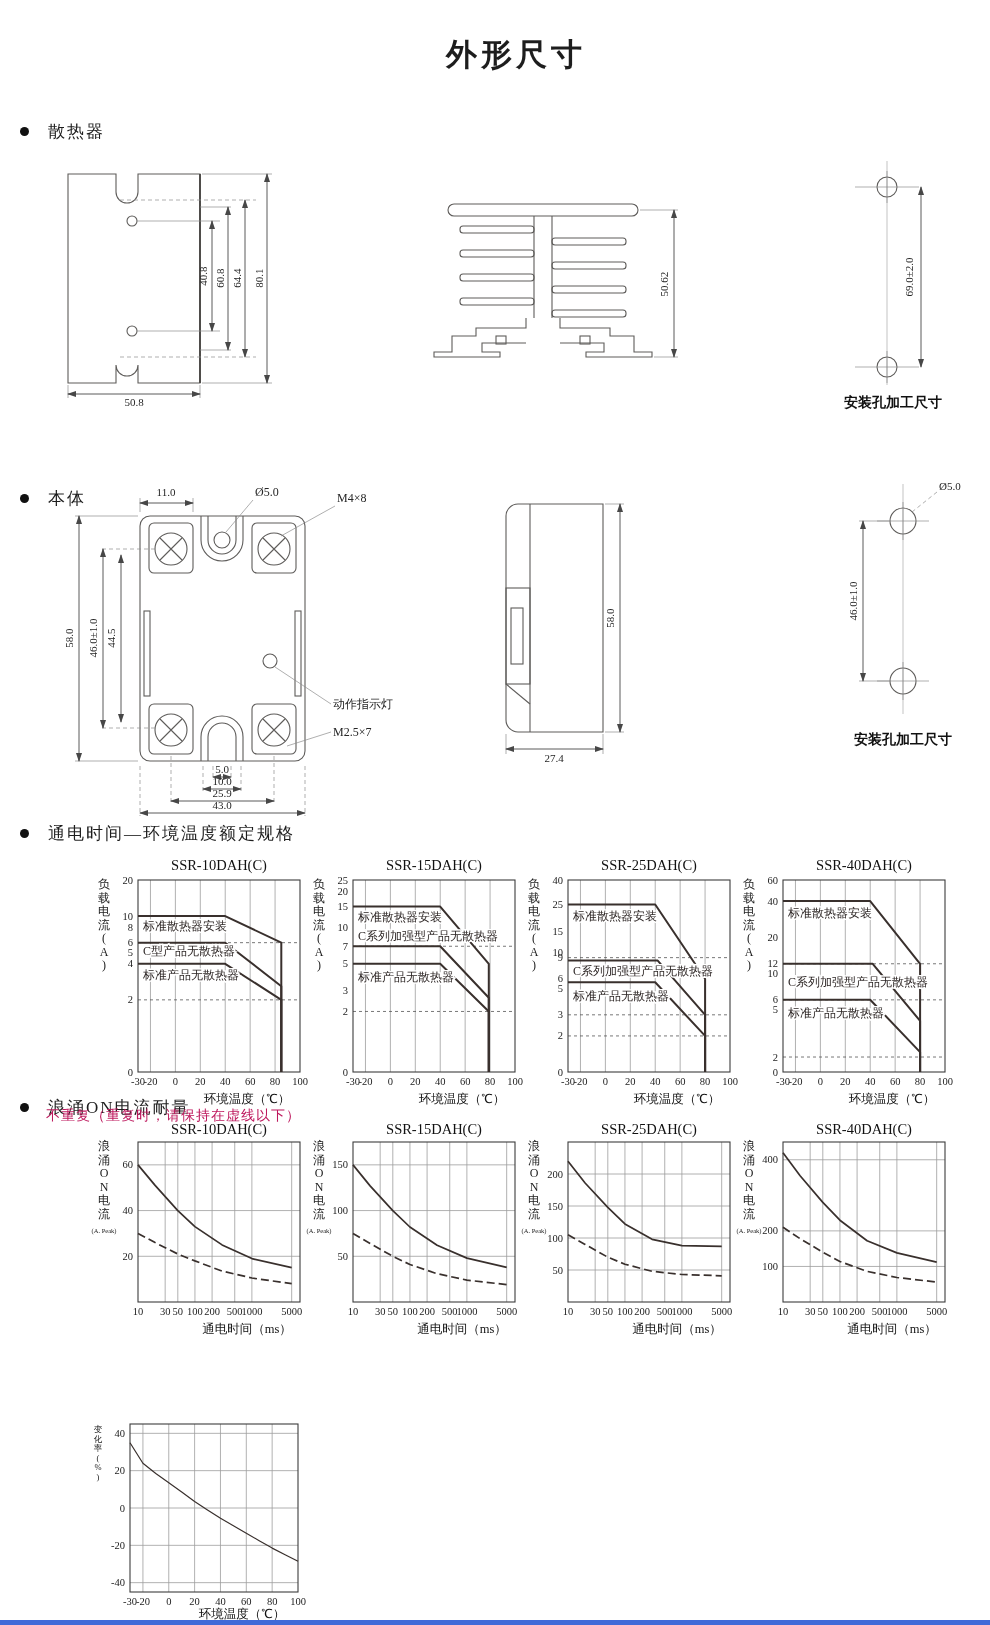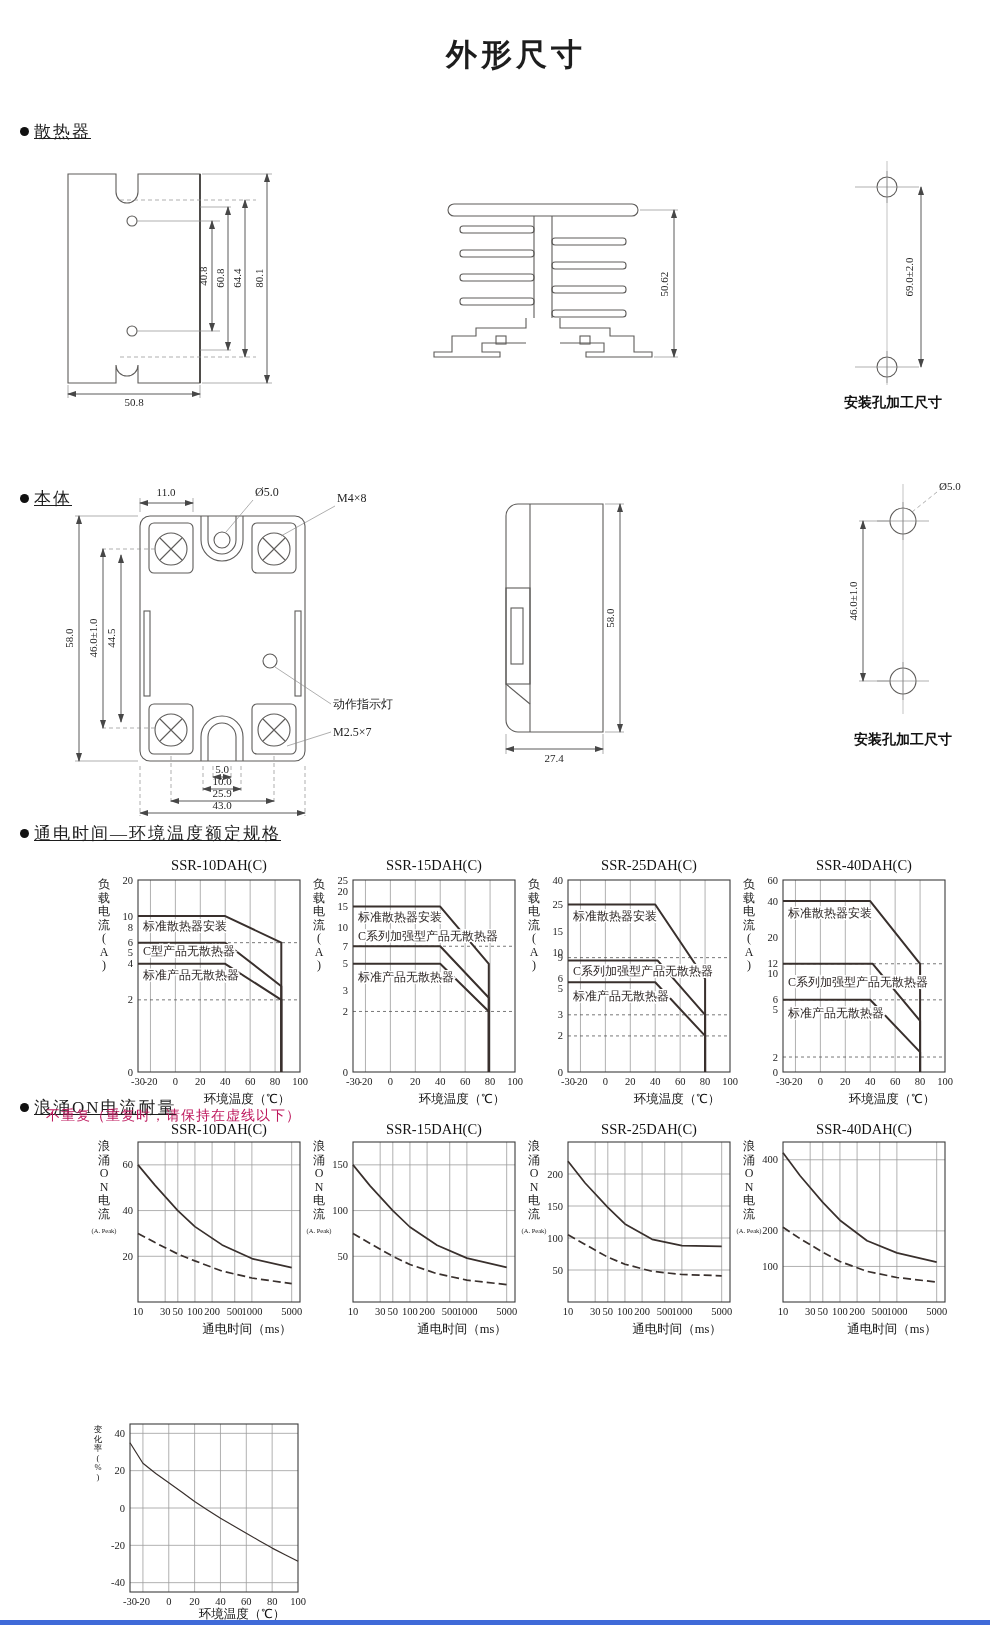--- a/index.html
+++ b/index.html
@@ -1,20 +1,20 @@
 <!DOCTYPE html>
 <html><head>
 <meta charset="utf-8">
 <style>
   html,body{margin:0;padding:0;background:#fff;}
   .page{position:relative;width:990px;height:1625px;background:#fff;overflow:hidden;
         font-family:"Liberation Serif",serif;color:#1d1d1d;}
   .page-title{position:absolute;left:0;top:34px;width:100%;text-align:center;
         font-family:"Liberation Sans",sans-serif;font-weight:bold;font-size:31px;letter-spacing:4px;padding-left:21px;}
-  .sec{position:absolute;display:flex;align-items:center;gap:5px;font-size:17px;letter-spacing:2px;text-decoration:underline;}
+  .sec{position:absolute;display:flex;align-items:center;gap:19px;font-size:17px;letter-spacing:2px;}
   .sec .dot{width:9px;height:9px;border-radius:50%;background:#111;flex:0 0 auto;}
   .sec-note{position:absolute;font-size:14px;letter-spacing:1px;color:#be185d;}
   .fig{position:absolute;}
   .chart-slot{position:absolute;}
   
   .ol{fill:none;stroke:#5e5c5a;stroke-width:1.1;}
   .olb{fill:none;stroke:#4a4846;stroke-width:1.9;}
   .dim{stroke:#474747;stroke-width:.9;fill:none;}
   .thin{stroke:#8c8c8c;stroke-width:.7;fill:none;}
   .dsh{stroke:#8c8c8c;stroke-width:.7;fill:none;stroke-dasharray:4 3;}

